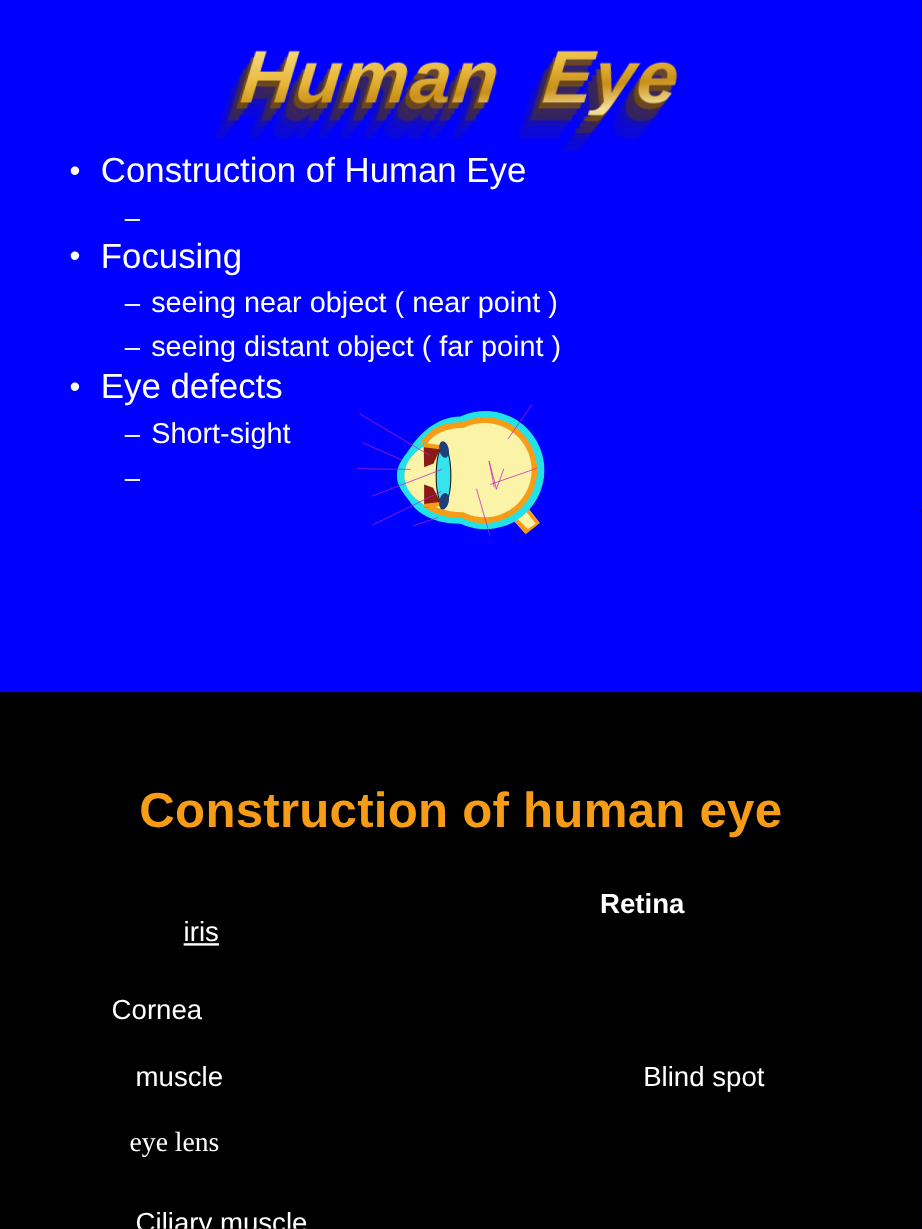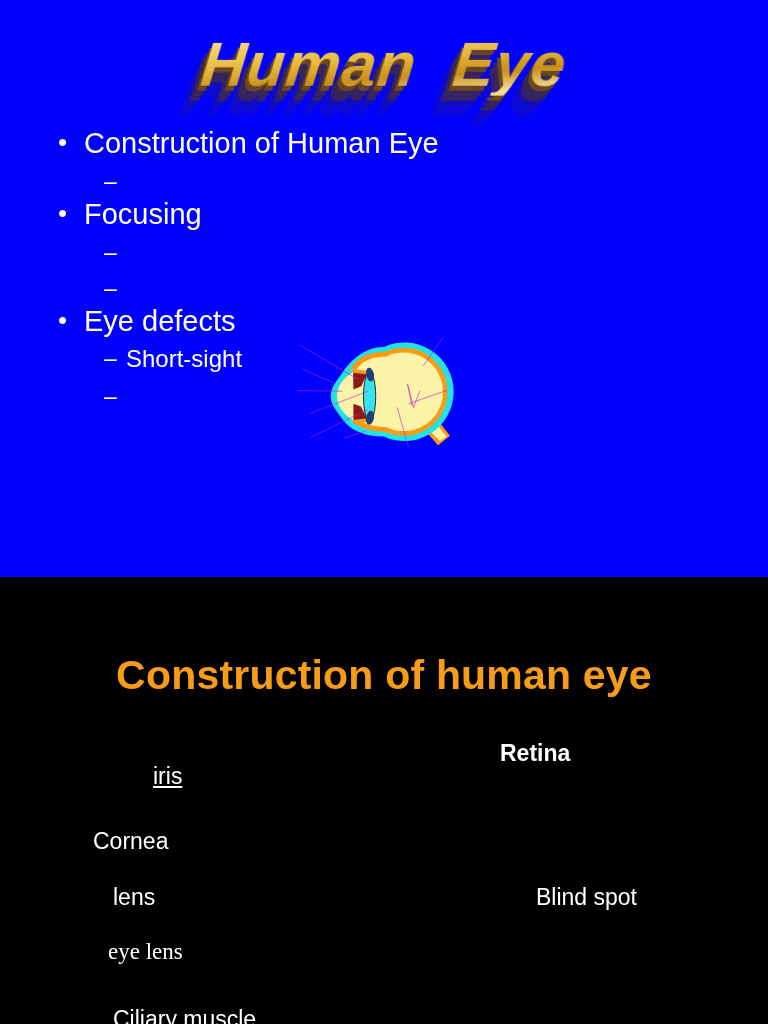--- a/index.html
+++ b/index.html
@@ -121,23 +121,25 @@
         </div>
       </div>
 
       <div class="grp">
         <div class="lvl1">
           <span class="dot">•</span>
           <span class="txt">Focusing</span>
         </div>
         <div class="lvl2">
           <span class="dash">–</span>
-        </div>
-        <div class="lvl2">
-          <span class="dash">–</span>
+          <span class="txt">seeing near object ( near point )</span>
+        </div>
+        <div class="lvl2">
+          <span class="dash">–</span>
+          <span class="txt">seeing distant object ( far point )</span>
         </div>
       </div>
 
       <div class="grp">
         <div class="lvl1">
           <span class="dot">•</span>
           <span class="txt">Eye defects</span>
         </div>
         <div class="lvl2">
           <span class="dash">–</span>
@@ -219,20 +221,20 @@
       <line x1="520" y1="772" x2="474" y2="838"></line>
       <line x1="529" y1="894" x2="440" y2="925"></line>
       <line x1="414" y1="933" x2="440" y2="1024"></line>
       <line x1="293" y1="1004" x2="340" y2="988"></line>
     </g>
   </svg>
 
   <div>
     <span id="lbl-iris" class="dlabel">iris</span>
     <span id="lbl-cornea" class="dlabel">Cornea</span>
-    <span id="lbl-pupil" class="dlabel">lens</span>
+    <span id="lbl-pupil" class="dlabel">muscle</span>
     <span id="lbl-eyelens" class="dlabel">eye lens</span>
     <span id="lbl-ciliary" class="dlabel">Ciliary muscle</span>
     <span id="lbl-retina" class="dlabel">Retina</span>
     <span id="lbl-blindspot" class="dlabel">Blind spot</span>
   </div>
 
 </div>
 
 </body></html>

